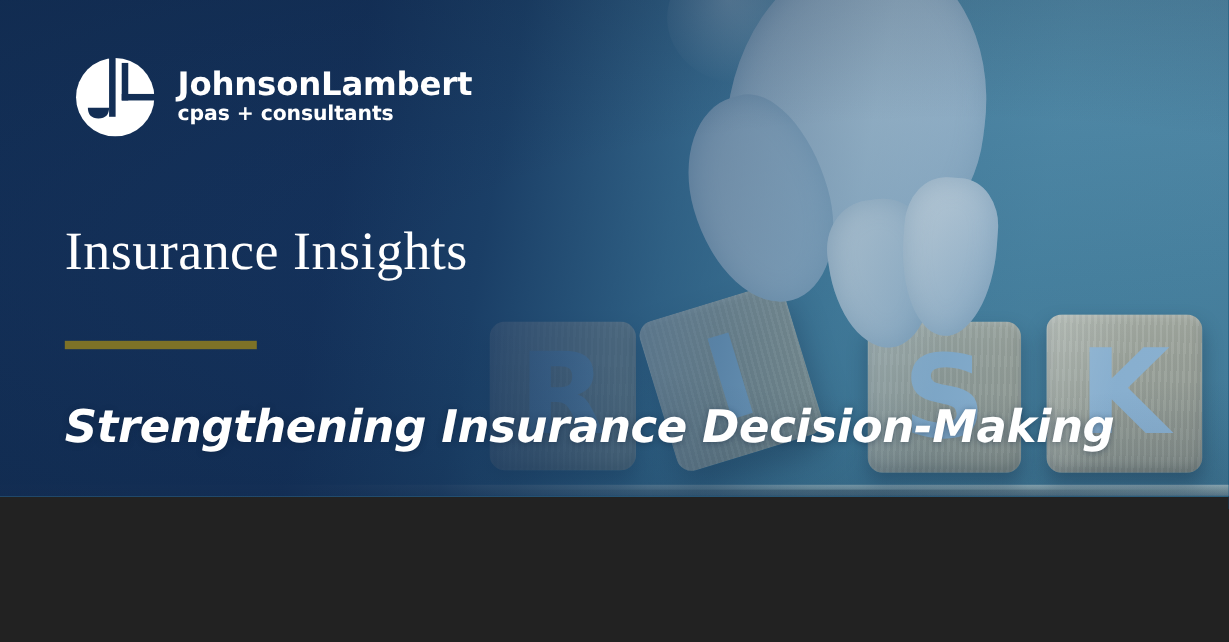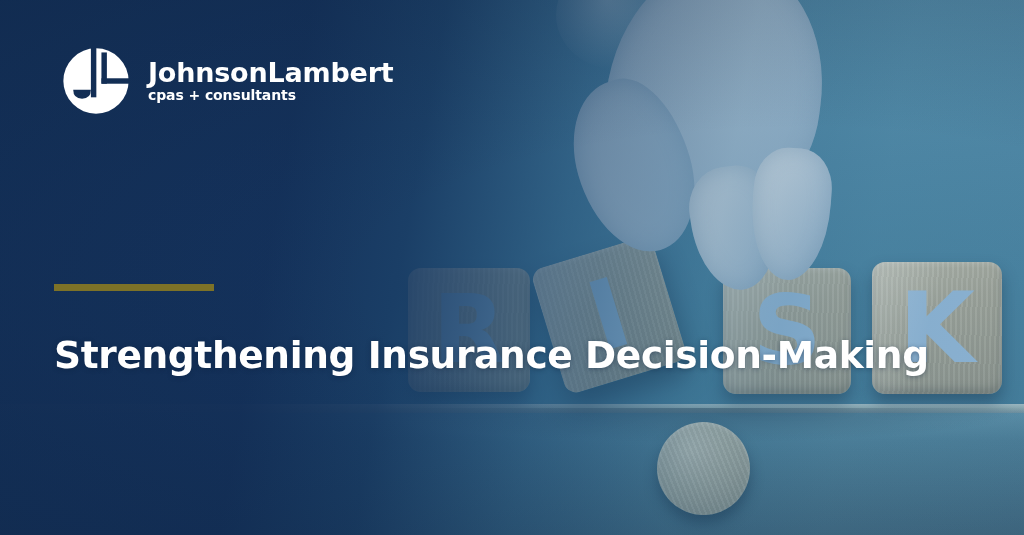--- a/index.html
+++ b/index.html
@@ -3,21 +3,21 @@
 <meta charset="utf-8">
 <style>
   html, body {
     margin: 0;
     padding: 0;
     background: #222;
   }
   #banner {
     position: relative;
     width: 1024px;
-    height: 535px;
+    height: 414px;
     overflow: hidden;
     font-family: "Liberation Sans", sans-serif;
     background: #0369a1;
   }
 
   
   .photo {
     position: absolute;
     inset: 0;
     overflow: hidden;
@@ -171,21 +171,21 @@
     font-weight: 700;
     font-size: 27px;
     letter-spacing: -0.2px;
     color: #ffffff;
     line-height: 1.05;
     white-space: nowrap;
   }
   .logo-tag {
     font-family: "DejaVu Sans", sans-serif;
     font-weight: 700;
-    font-size: 14px;
+    font-size: 17px;
     letter-spacing: -0.1px;
     color: #ffffff;
     line-height: 1.1;
     white-space: nowrap;
   }
 
   .eyebrow {
     position: absolute;
     left: 54px; top: 183px;
     font-family: "Liberation Serif", serif;
@@ -208,21 +208,21 @@
     left: 54px; top: 330px;
     width: 930px;
     font-family: "DejaVu Sans", sans-serif;
     font-weight: 700;
     font-size: 37.5px;
     line-height: 1.36;
     letter-spacing: -0.35px;
     color: #ffffff;
     text-shadow: 0 1px 5px rgba(12,32,58,.42);
   }
-  .headline .ln { display: block; white-space: nowrap; }
+  .headline .ln { display: block; white-space: nowrap; font-style: italic; }
 </style>
 </head>
 <body>
 
 <div id="banner">
 
   <div class="photo">
 
     <div class="surface"></div>
     <div class="surface-edge"></div>
@@ -279,20 +279,21 @@
         <g mask="url(#jlmask)">
           <rect x="0" y="0" width="100" height="100" fill="#ffffff"></rect>
         </g>
       </svg>
       <div class="logo-words">
         <div class="logo-name">JohnsonLambert</div>
         <div class="logo-tag">cpas + consultants</div>
       </div>
     </div>
 
+    <div class="eyebrow">Insurance Insights</div>
 
     <div class="rule"></div>
 
     <div class="headline">
       <span class="ln">Strengthening Insurance Decision-Making</span>
     </div>
 
   </div>
 </div>
 

